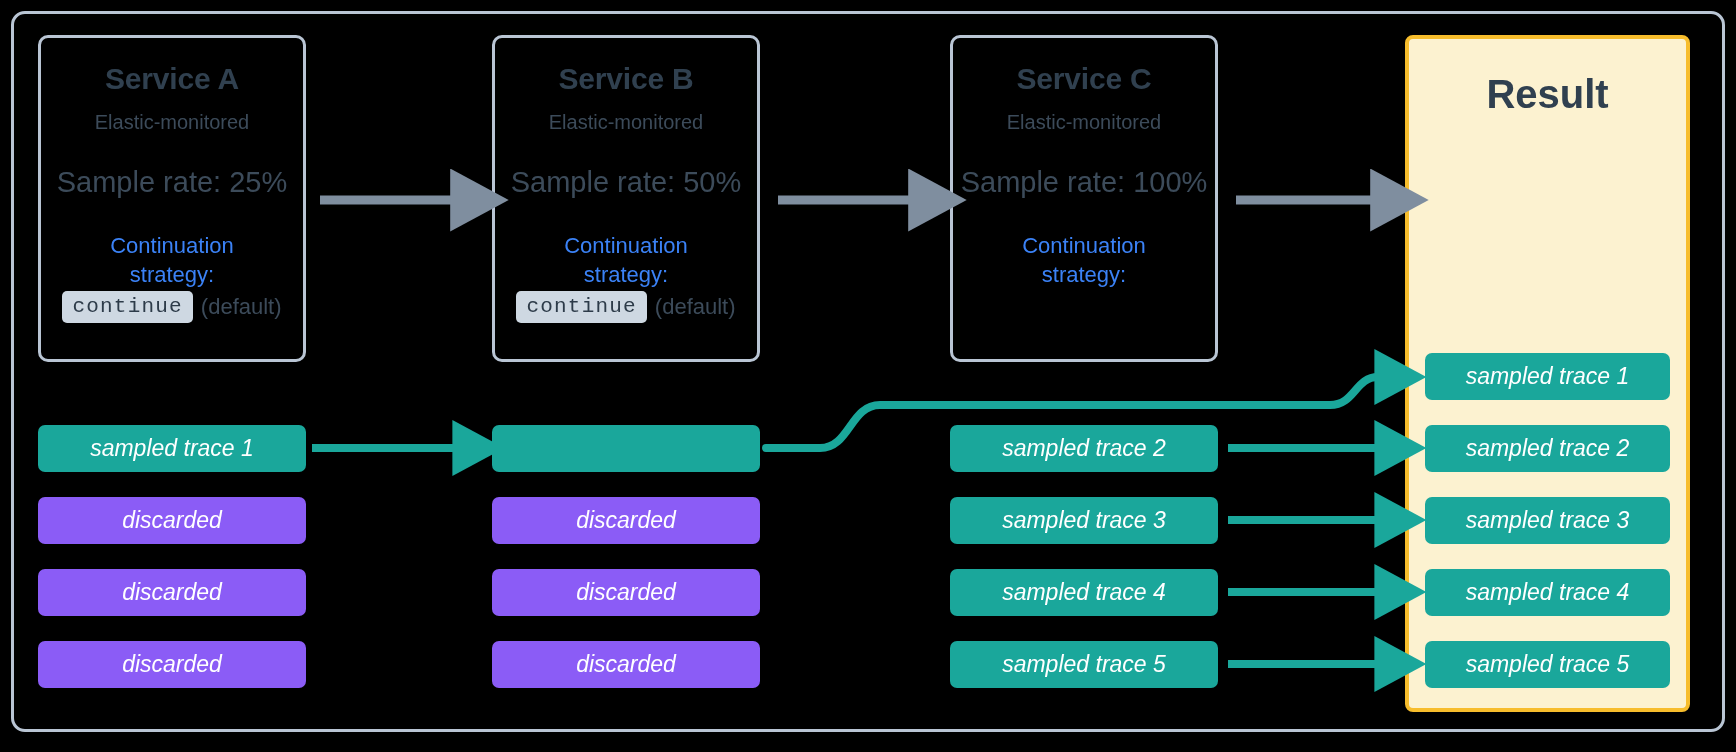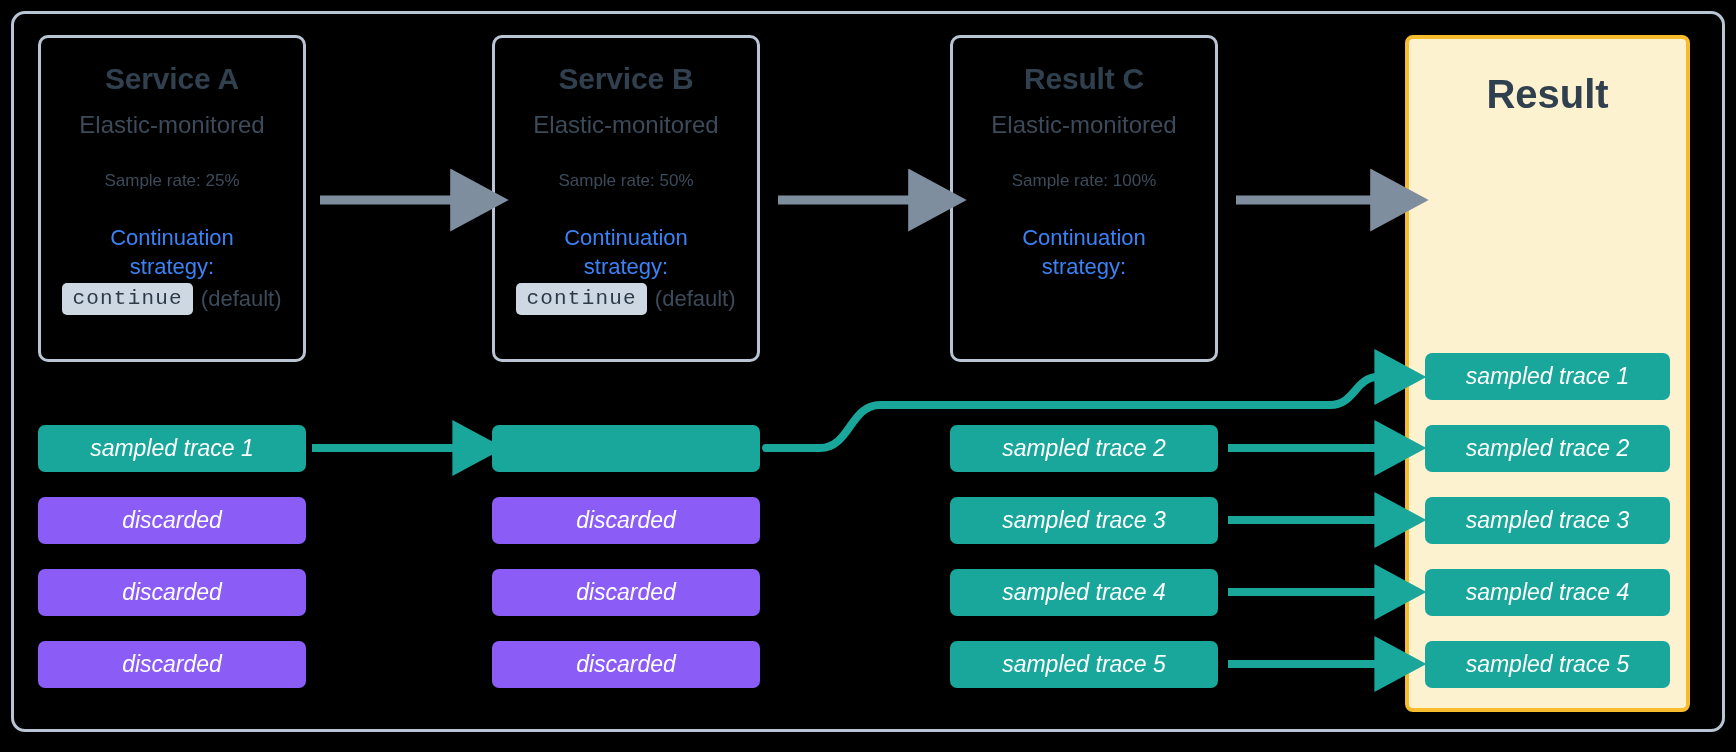--- a/index.html
+++ b/index.html
@@ -43,26 +43,26 @@
   .service-card.sc { left: 950px; }
 
   .svc-title {
     font-size: 30px;
     font-weight: bold;
     color: #30404f;
     letter-spacing: -0.2px;
     margin-bottom: 15px;
   }
   .svc-sub {
-    font-size: 24px;
+    font-size: 20px;
     color: #3c4b5a;
     margin-bottom: 32px;
   }
   .svc-rate {
-    font-size: 17px;
+    font-size: 29px;
     color: #3c4b5a;
     margin-bottom: 32px;
   }
   .svc-strategy-label {
     font-size: 22px;
     color: #3b82f6;
     line-height: 1.32;
     text-align: center;
     width: 190px;
   }
@@ -171,21 +171,21 @@
     <div class="svc-sub">Elastic-monitored</div>
     <div class="svc-rate">Sample rate: 50%</div>
     <div class="svc-strategy-label">Continuation strategy:</div>
     <div class="svc-strategy-line">
       <span class="code-badge">continue</span>
       <span class="default-note">(default)</span>
     </div>
   </div>
 
   <div class="service-card sc">
-    <div class="svc-title">Result C</div>
+    <div class="svc-title">Service C</div>
     <div class="svc-sub">Elastic-monitored</div>
     <div class="svc-rate">Sample rate: 100%</div>
     <div class="svc-strategy-label">Continuation strategy:</div>
   </div>
 
   <div class="result-card">
     <div class="result-title">Result</div>
   </div>
 
   <svg class="overlay" viewBox="0 0 1736 752">

